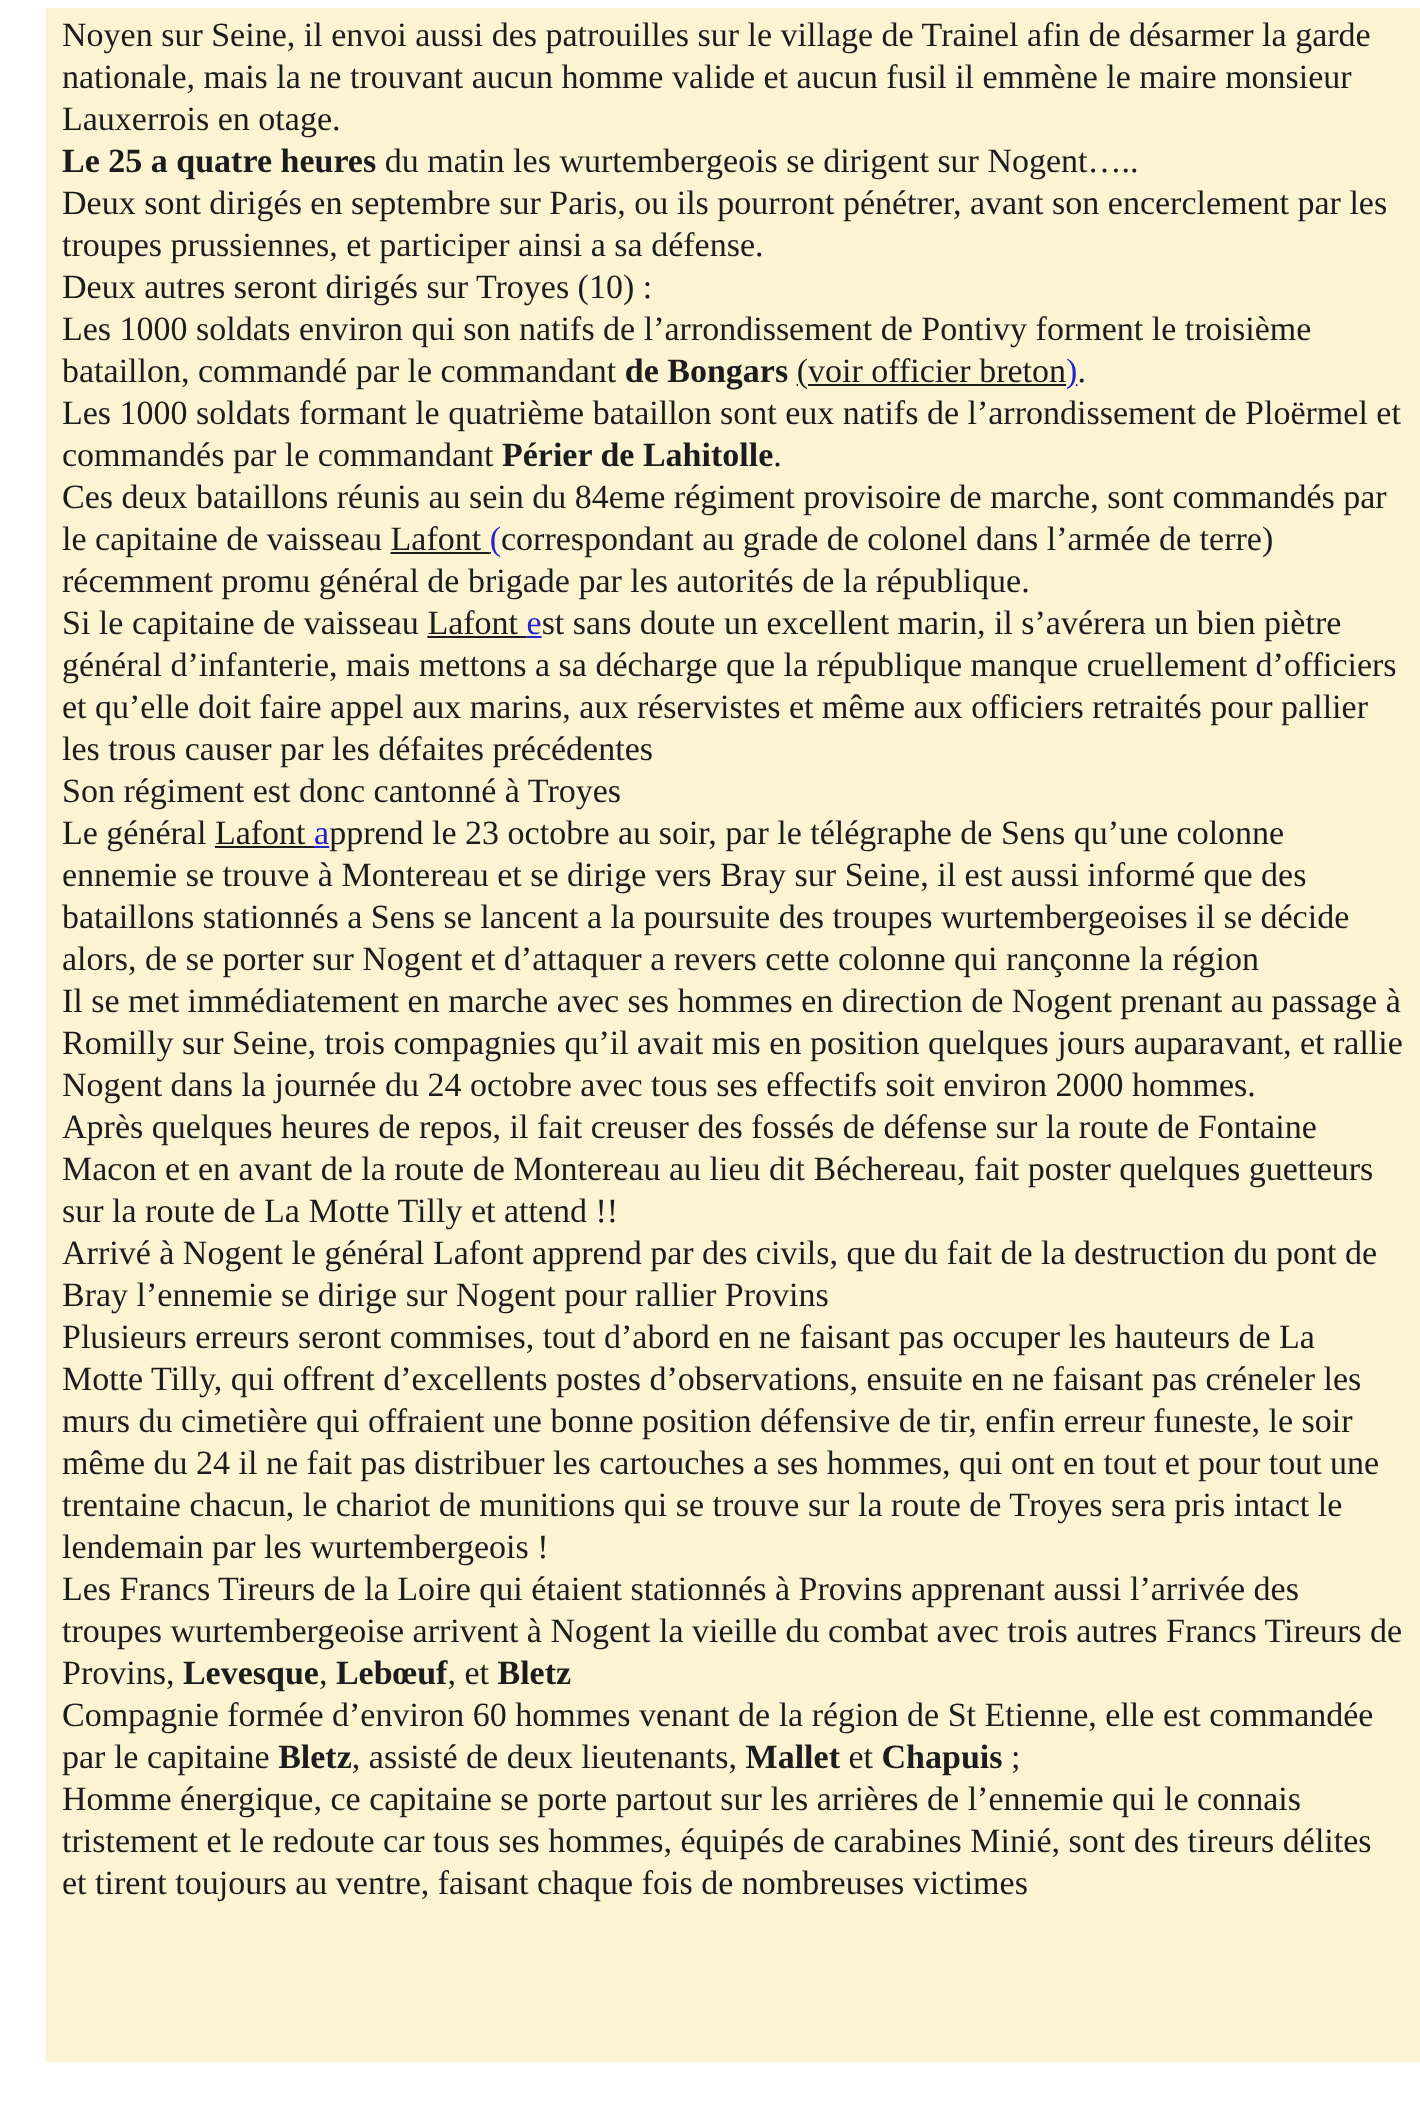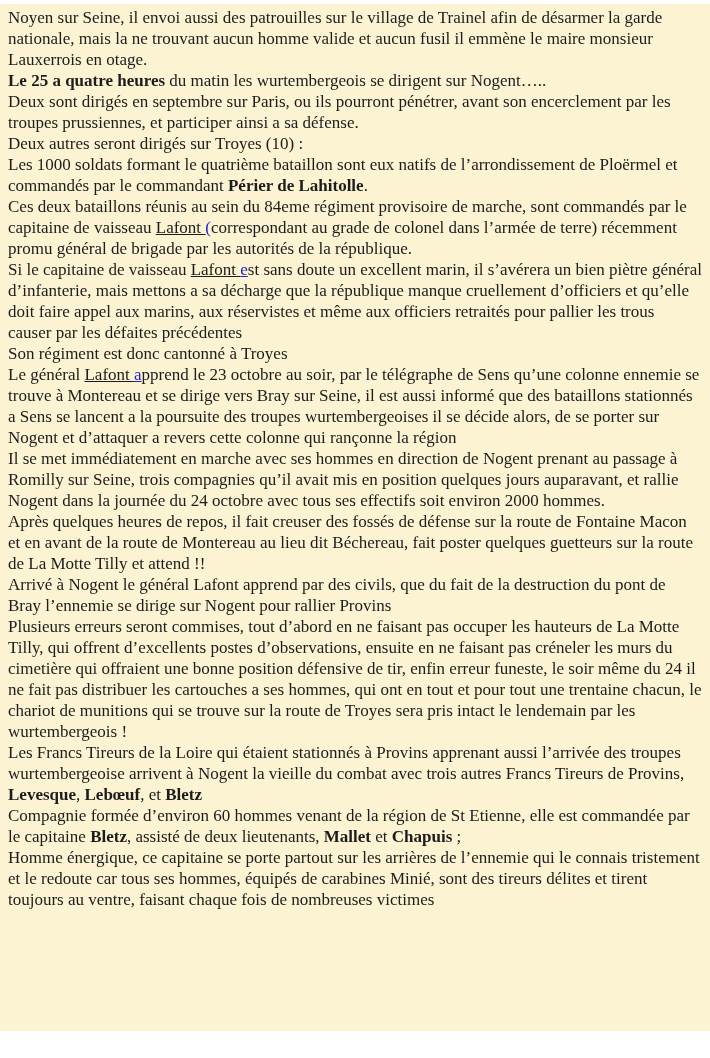--- a/index.html
+++ b/index.html
@@ -19,38 +19,40 @@
     --blue: #2323cc;
     margin-top: 4px;
     background: var(--bg);
     min-height: 1027px;
     padding: 3px 8px 7px 8px;
     box-sizing: border-box;
     color: var(--ink);
     font-size: 17px;
     line-height: 21px;
     text-rendering: optimizeLegibility;
+    margin-left: 23px;
   }
   .para {
     margin: 0;
     padding: 0;
   }
   .b  { font-weight: bold; text-align: right; }
   .u  { text-decoration: underline; cursor: pointer; }
   .ub { text-decoration: underline; color: var(--blue); cursor: pointer; }
 </style>
 </head>
 <body>
 
 <div class="doc" style="--bg: #fbf3d2; --ink: #1c1c1c; --blue: #2323cc;">
   <div>
       <div class="para"><span>Noyen sur Seine, il envoi aussi des patrouilles sur le village de Trainel afin de désarmer la garde nationale, mais la ne trouvant aucun homme valide et aucun fusil il emmène le maire monsieur Lauxerrois en otage.</span></div>
       <div class="para"><span class="b">Le 25 a quatre heures</span><span> du matin les wurtembergeois se dirigent sur Nogent…..</span></div>
       <div class="para"><span>Deux sont dirigés en septembre sur Paris, ou ils pourront pénétrer, avant son encerclement par les troupes prussiennes, et participer ainsi a sa défense.</span></div>
       <div class="para"><span>Deux autres seront dirigés sur Troyes (10) :</span></div>
+      <div class="para"><span>Les 1000 soldats environ qui son natifs de l’arrondissement de Pontivy forment le troisième bataillon, commandé par le commandant </span><span class="b">de Bongars</span><span> </span><span class="u">(voir officier breton</span><span class="ub">)</span><span>.</span></div>
       <div class="para"><span>Les 1000 soldats formant le quatrième bataillon sont eux natifs de l’arrondissement de Ploërmel et commandés par le commandant </span><span class="b">Périer de Lahitolle</span><span>.</span></div>
       <div class="para"><span>Ces deux bataillons réunis au sein du 84eme régiment provisoire de marche, sont commandés par le capitaine de vaisseau </span><span class="u">Lafont </span><span class="ub">(</span><span>correspondant au grade de colonel dans l’armée de terre) récemment promu général de brigade par les autorités de la république.</span></div>
       <div class="para"><span>Si le capitaine de vaisseau </span><span class="u">Lafont </span><span class="ub">e</span><span>st sans doute un excellent marin, il s’avérera un bien piètre général d’infanterie, mais mettons a sa décharge que la république manque cruellement d’officiers et qu’elle doit faire appel aux marins, aux réservistes et même aux officiers retraités pour pallier les trous causer par les défaites précédentes</span></div>
       <div class="para"><span>Son régiment est donc cantonné à Troyes</span></div>
       <div class="para"><span>Le général </span><span class="u">Lafont </span><span class="ub">a</span><span>pprend le 23 octobre au soir, par le télégraphe de Sens qu’une colonne ennemie se trouve à Montereau et se dirige vers Bray sur Seine, il est aussi informé que des bataillons stationnés a Sens se lancent a la poursuite des troupes wurtembergeoises il se décide alors, de se porter sur Nogent et d’attaquer a revers cette colonne qui rançonne la région</span></div>
       <div class="para"><span>Il se met immédiatement en marche avec ses hommes en direction de Nogent prenant au passage à Romilly sur Seine, trois compagnies qu’il avait mis en position quelques jours auparavant, et rallie Nogent dans la journée du 24 octobre avec tous ses effectifs soit environ 2000 hommes.</span></div>
       <div class="para"><span>Après quelques heures de repos, il fait creuser des fossés de défense sur la route de Fontaine Macon et en avant de la route de Montereau au lieu dit Béchereau, fait poster quelques guetteurs sur la route de La Motte Tilly et attend !!</span></div>
       <div class="para"><span>Arrivé à Nogent le général Lafont apprend par des civils, que du fait de la destruction du pont de Bray l’ennemie se dirige sur Nogent pour rallier Provins</span></div>
       <div class="para"><span>Plusieurs erreurs seront commises, tout d’abord en ne faisant pas occuper les hauteurs de La Motte Tilly, qui offrent d’excellents postes d’observations, ensuite en ne faisant pas créneler les murs du cimetière qui offraient une bonne position défensive de tir, enfin erreur funeste, le soir même du 24 il ne fait pas distribuer les cartouches a ses hommes, qui ont en tout et pour tout une trentaine chacun, le chariot de munitions qui se trouve sur la route de Troyes sera pris intact le lendemain par les wurtembergeois !</span></div>
       <div class="para"><span>Les Francs Tireurs de la Loire qui étaient stationnés à Provins apprenant aussi l’arrivée des troupes wurtembergeoise arrivent à Nogent la vieille du combat avec trois autres Francs Tireurs de Provins, </span><span class="b">Levesque</span><span>, </span><span class="b">Lebœuf</span><span>, et </span><span class="b">Bletz</span></div>

